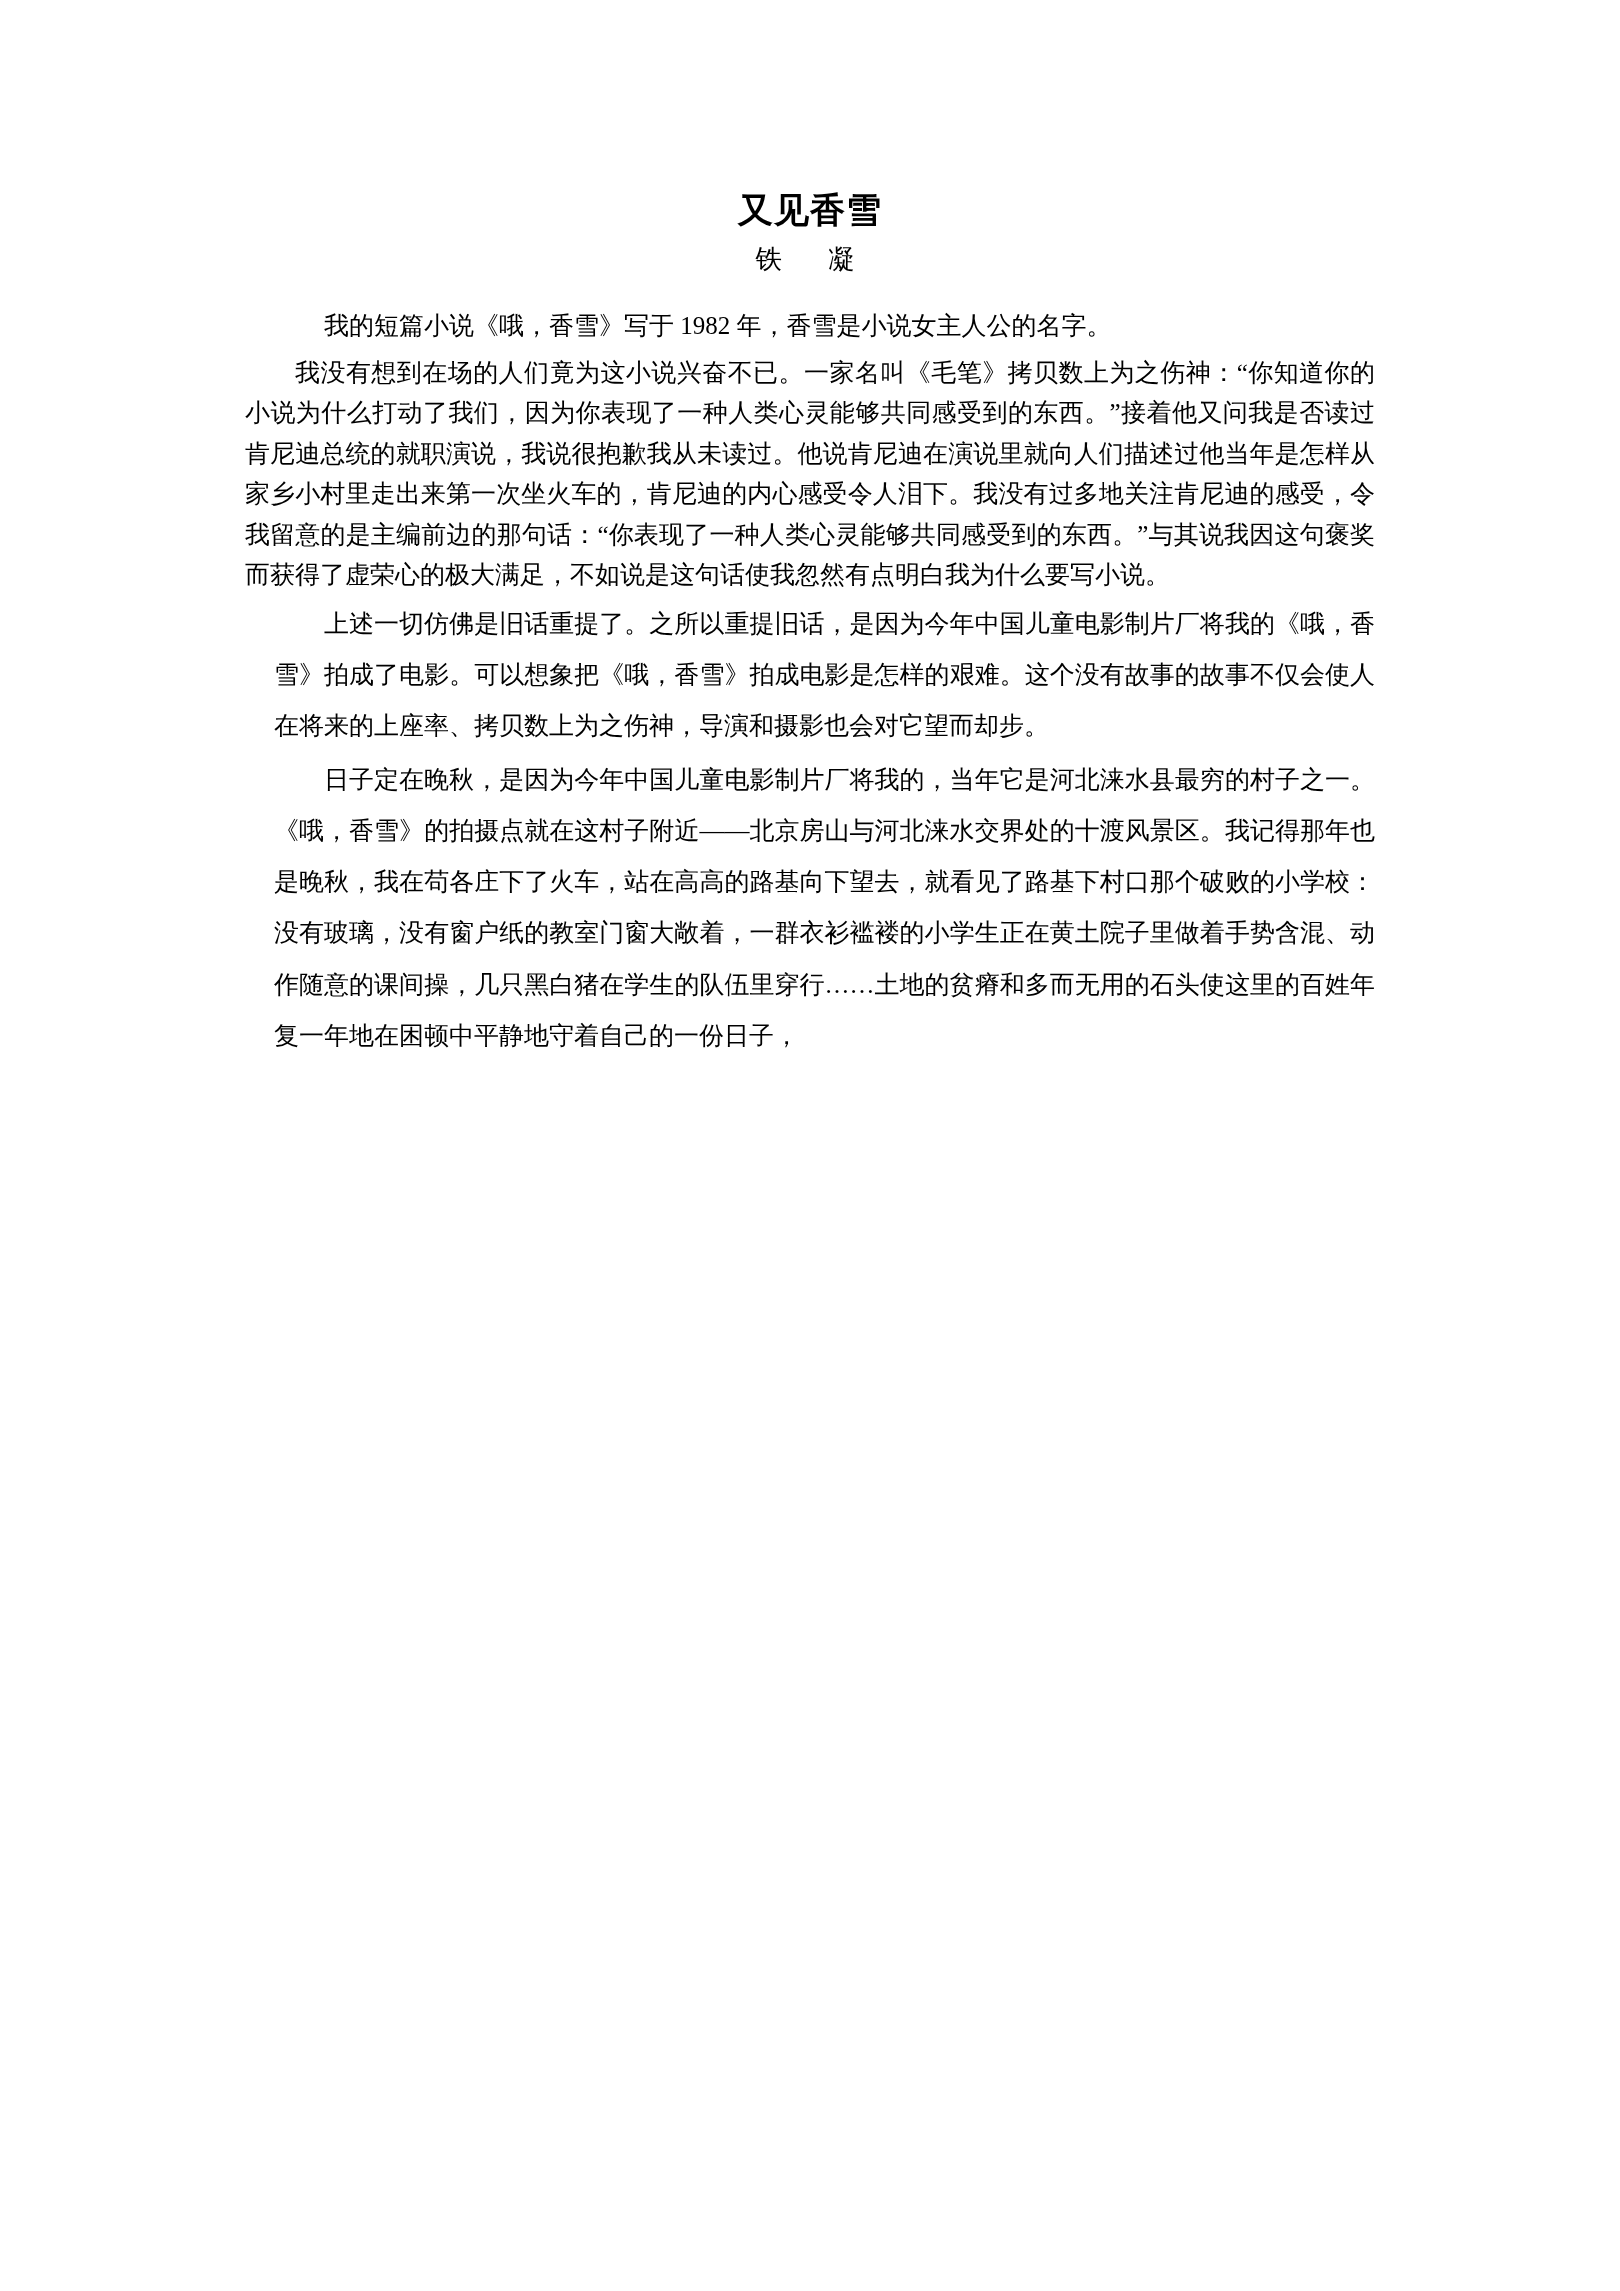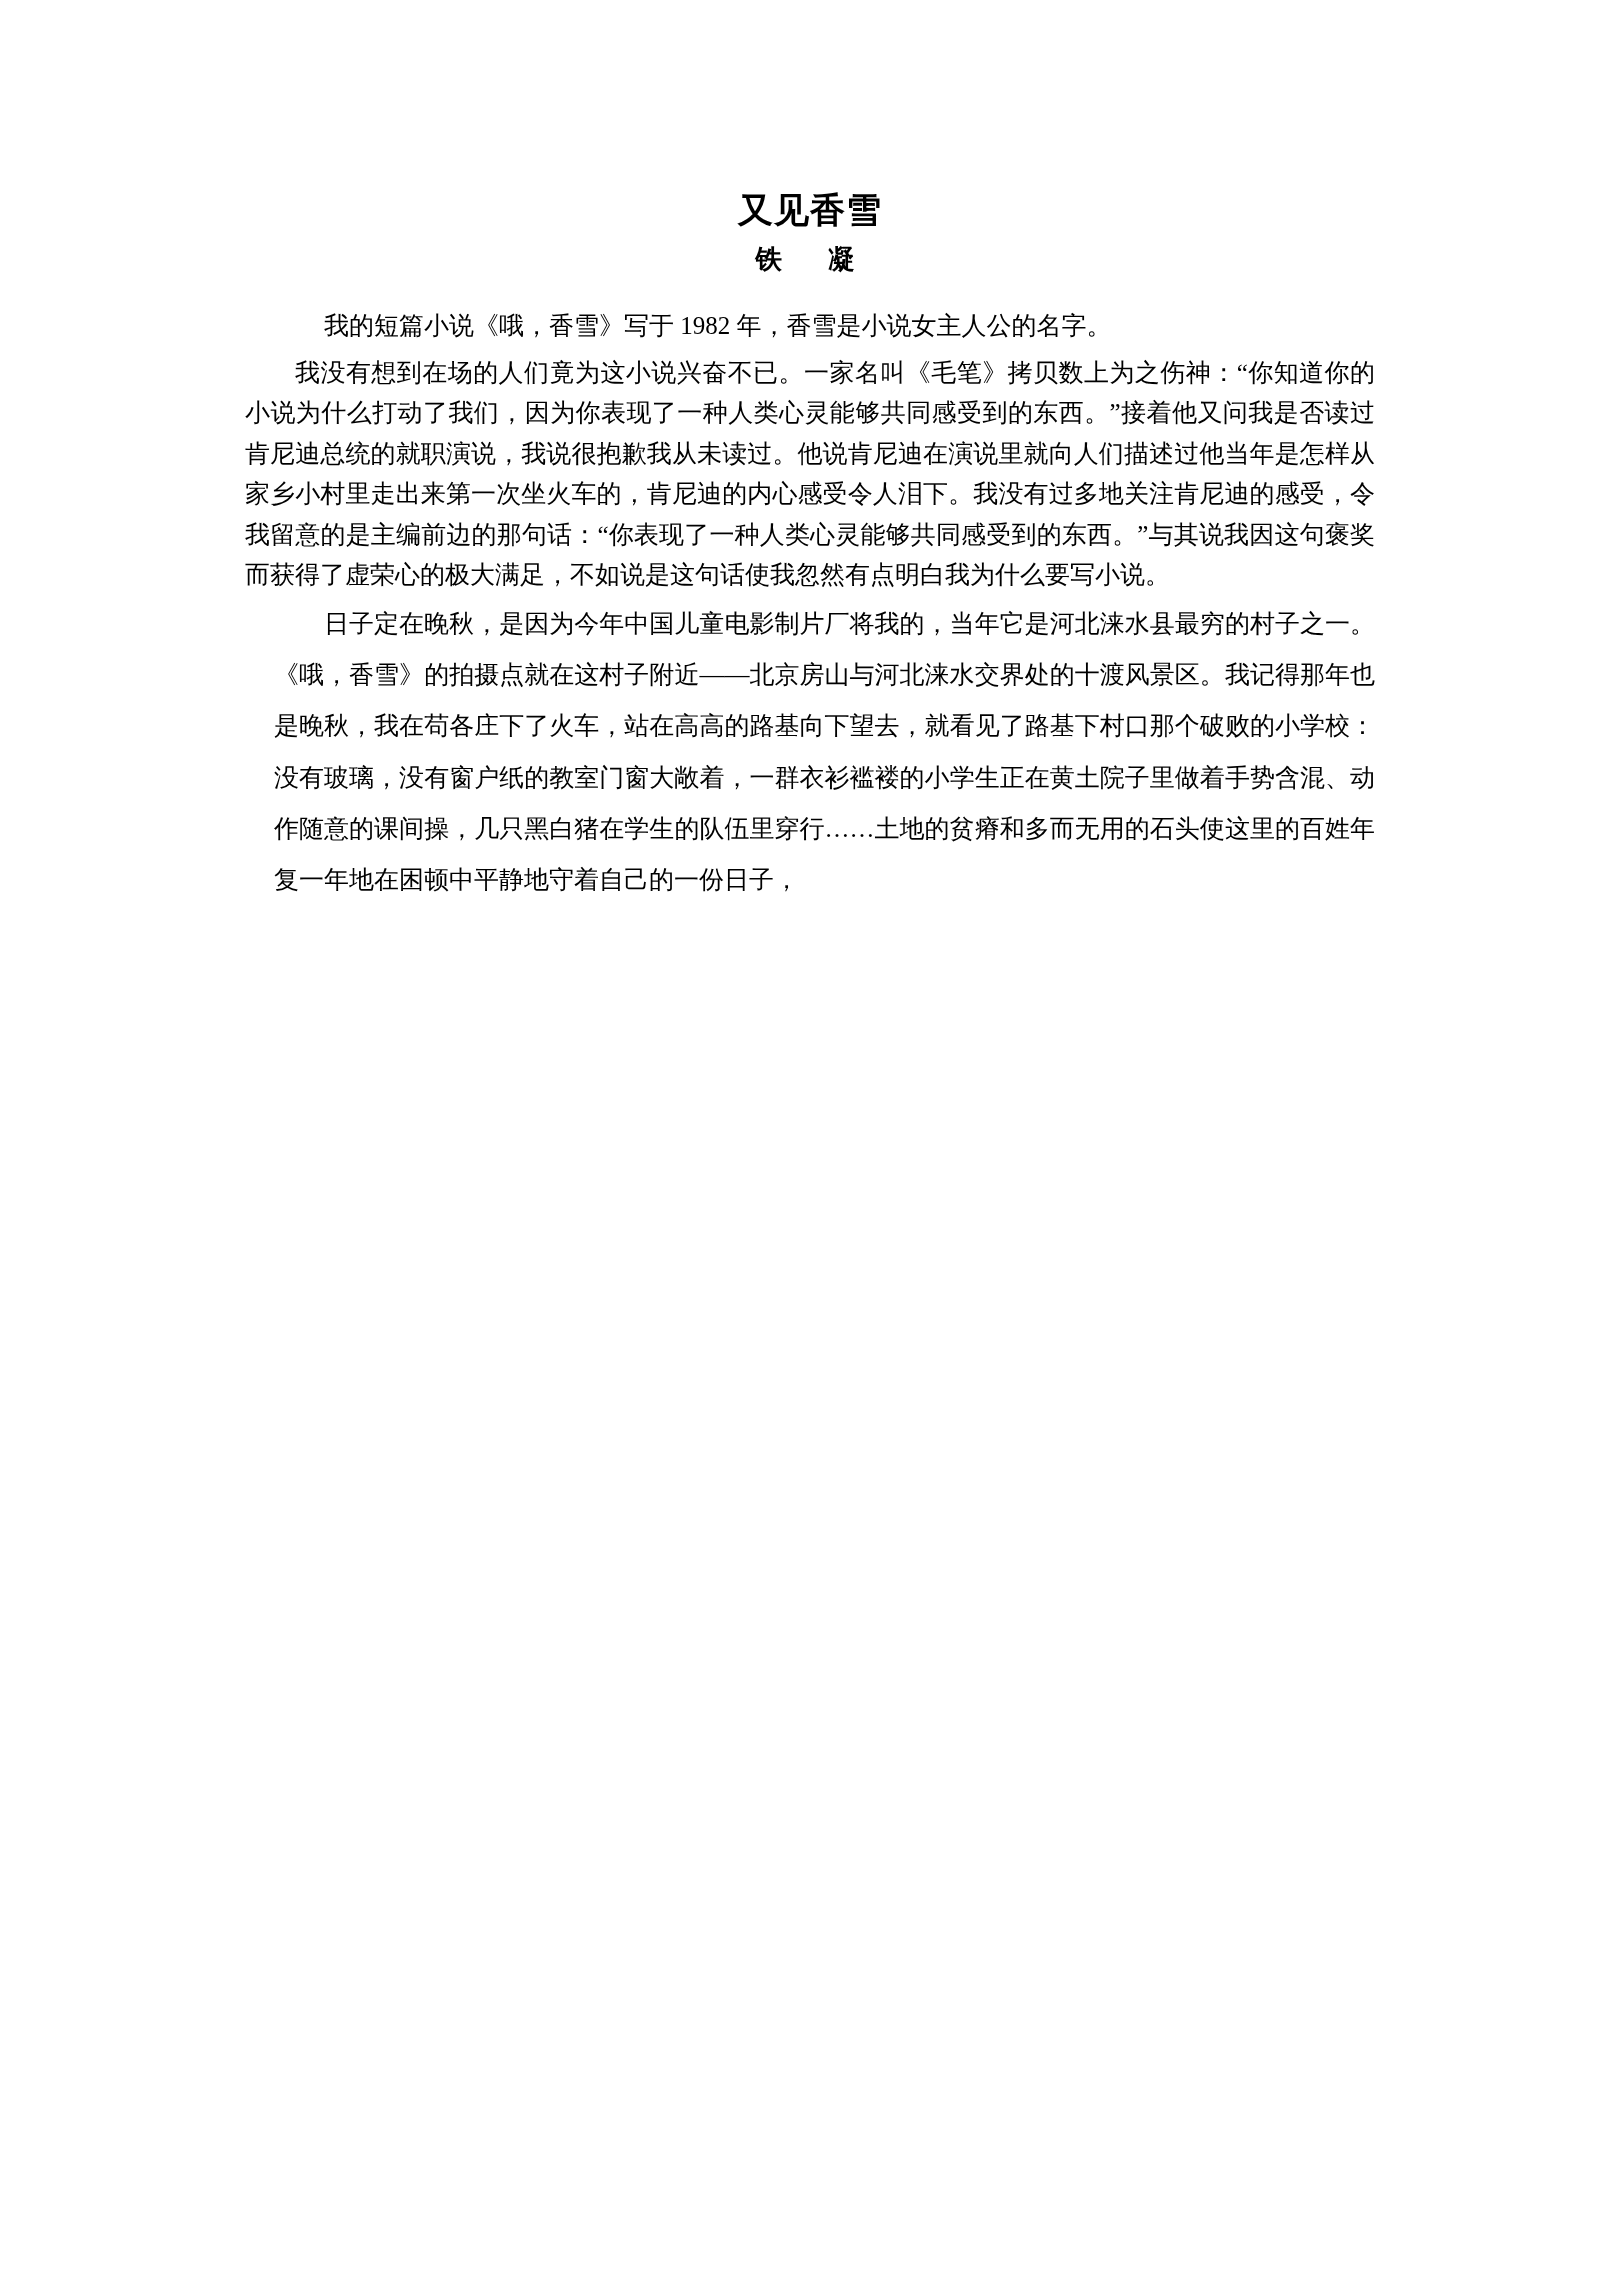--- a/index.html
+++ b/index.html
@@ -25,21 +25,21 @@
     text-align: center;
     font-size: 35px;
     font-weight: bold;
     letter-spacing: 1px;
     margin: 0 0 5.9px 0;
     line-height: 1.4;
   }
   .doc-author {
     text-align: center;
     font-size: 26.5px;
-    font-weight: bold;
+    font-weight: normal;
     margin: 0 0 21.6px 0;
     line-height: 1.4;
     letter-spacing: 9.8px;
   }
   .body-text p {
     margin: 0 0 2px 0;
     font-size: 25px;
     text-align: justify;
     text-justify: inter-ideograph;
     text-indent: 2em;
@@ -57,17 +57,18 @@
 <body>
 
 <div class="page">
 
   <h1 class="doc-title">又见香雪</h1>
   <div class="doc-author">铁　凝</div>
 
   <div class="body-text">
     <p class="loose">我的短篇小说《哦，香雪》写于 1982 年，香雪是小说女主人公的名字。</p>
     <p class="tight">我没有想到在场的人们竟为这小说兴奋不已。一家名叫《毛笔》拷贝数上为之伤神：“你知道你的小说为什么打动了我们，因为你表现了一种人类心灵能够共同感受到的东西。”接着他又问我是否读过肯尼迪总统的就职演说，我说很抱歉我从未读过。他说肯尼迪在演说里就向人们描述过他当年是怎样从家乡小村里走出来第一次坐火车的，肯尼迪的内心感受令人泪下。我没有过多地关注肯尼迪的感受，令我留意的是主编前边的那句话：“你表现了一种人类心灵能够共同感受到的东西。”与其说我因这句褒奖而获得了虚荣心的极大满足，不如说是这句话使我忽然有点明白我为什么要写小说。</p>
+    <p class="loose">上述一切仿佛是旧话重提了。之所以重提旧话，是因为今年中国儿童电影制片厂将我的《哦，香雪》拍成了电影。可以想象把《哦，香雪》拍成电影是怎样的艰难。这个没有故事的故事不仅会使人在将来的上座率、拷贝数上为之伤神，导演和摄影也会对它望而却步。</p>
     <p class="loose">日子定在晚秋，是因为今年中国儿童电影制片厂将我的，当年它是河北涞水县最穷的村子之一。《哦，香雪》的拍摄点就在这村子附近——北京房山与河北涞水交界处的十渡风景区。我记得那年也是晚秋，我在苟各庄下了火车，站在高高的路基向下望去，就看见了路基下村口那个破败的小学校：没有玻璃，没有窗户纸的教室门窗大敞着，一群衣衫褴褛的小学生正在黄土院子里做着手势含混、动作随意的课间操，几只黑白猪在学生的队伍里穿行……土地的贫瘠和多而无用的石头使这里的百姓年复一年地在困顿中平静地守着自己的一份日子，</p>
   </div>
 
 </div>
 
 
 </body></html>

